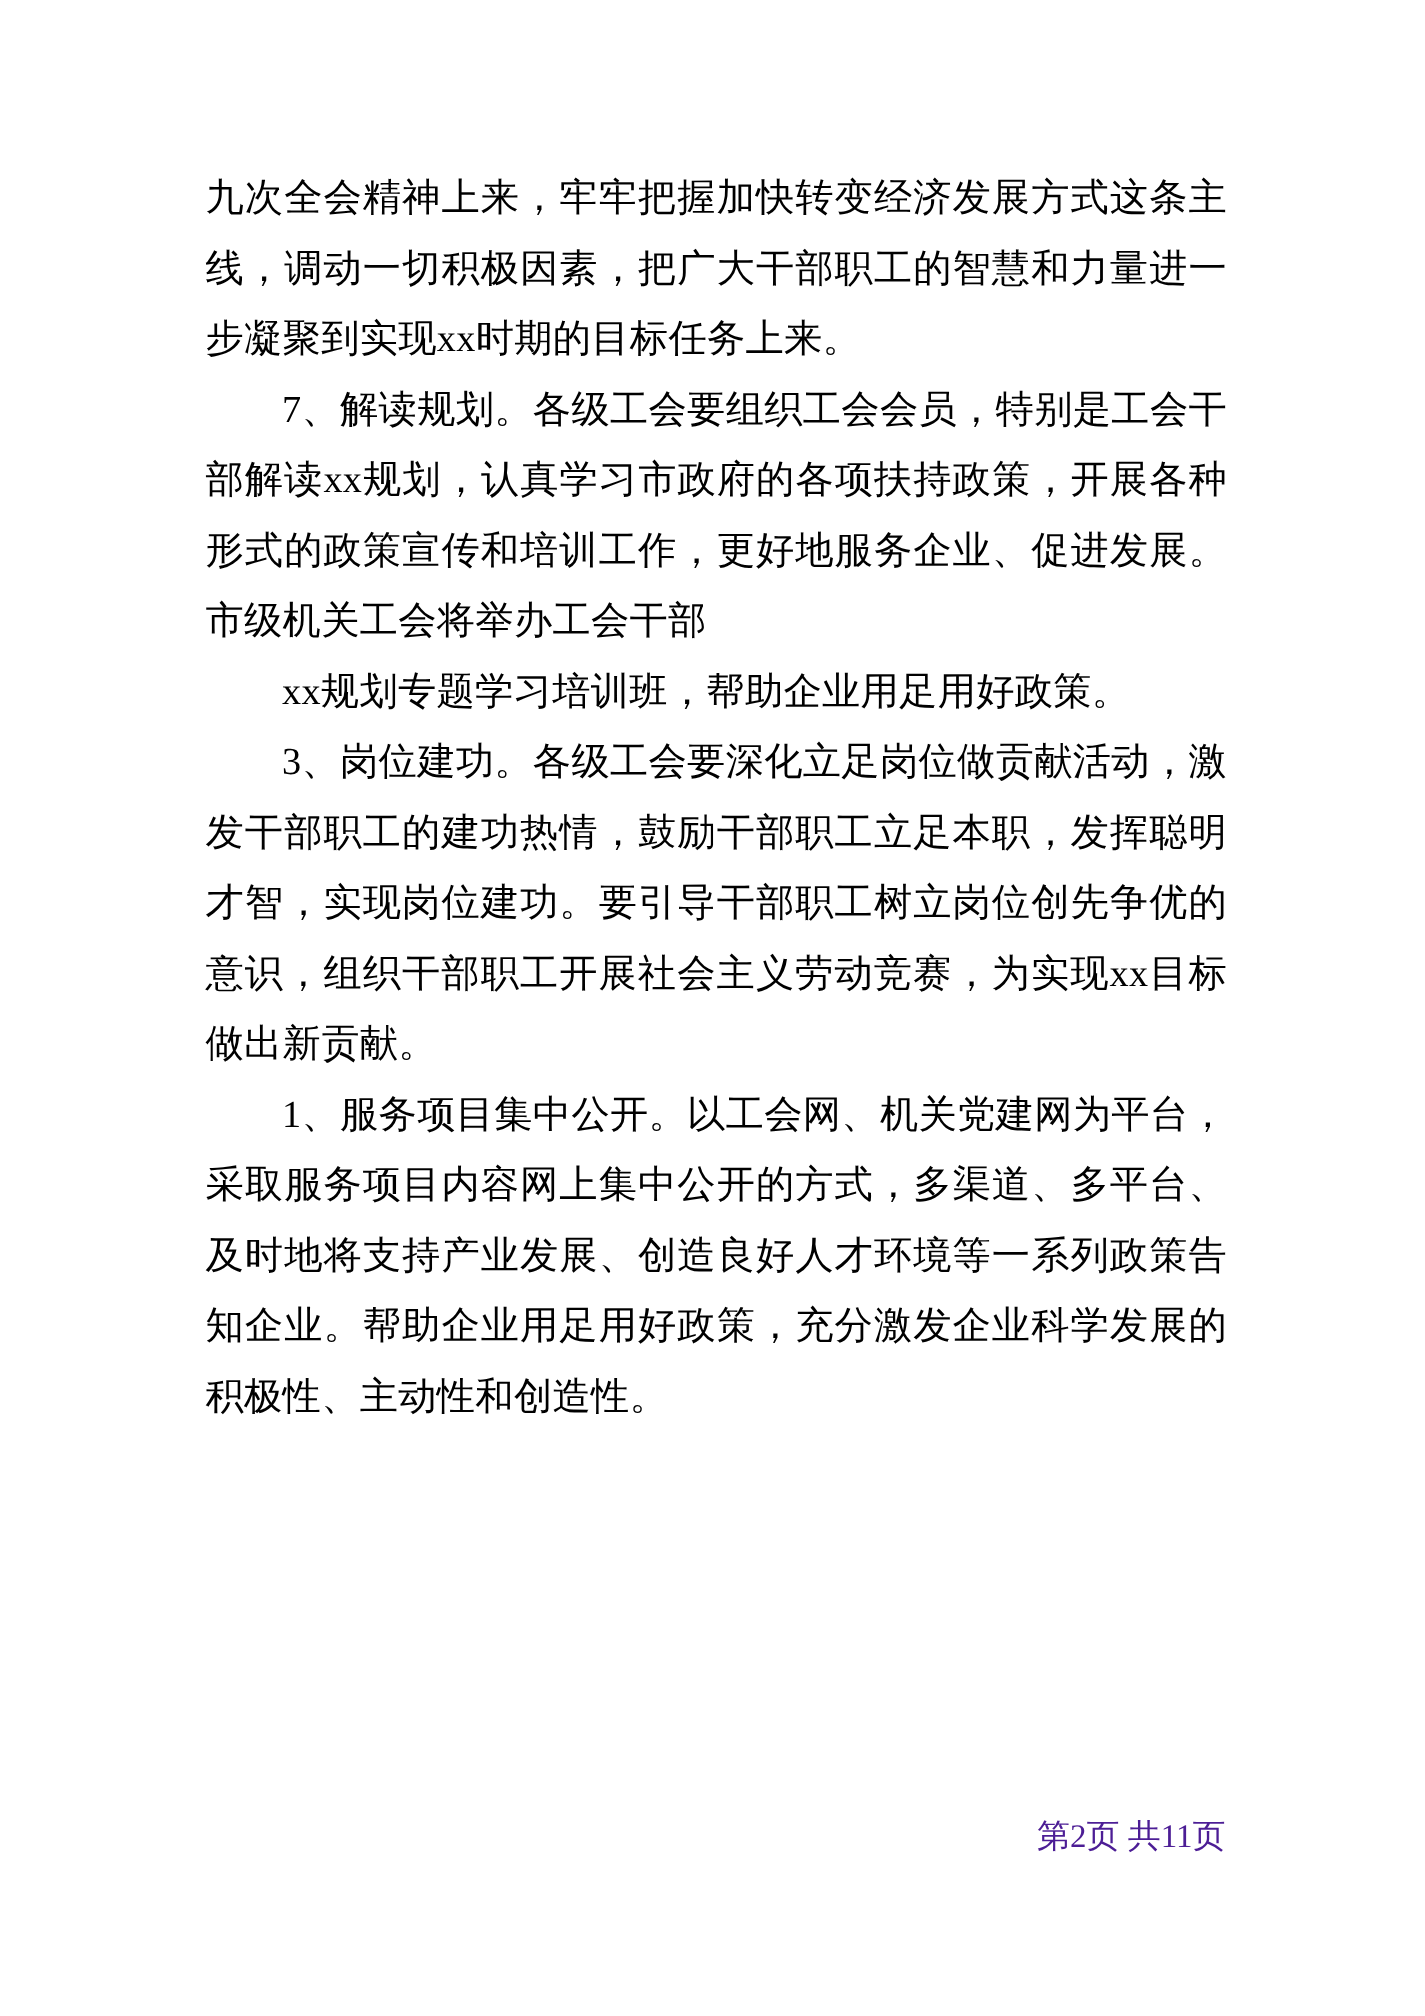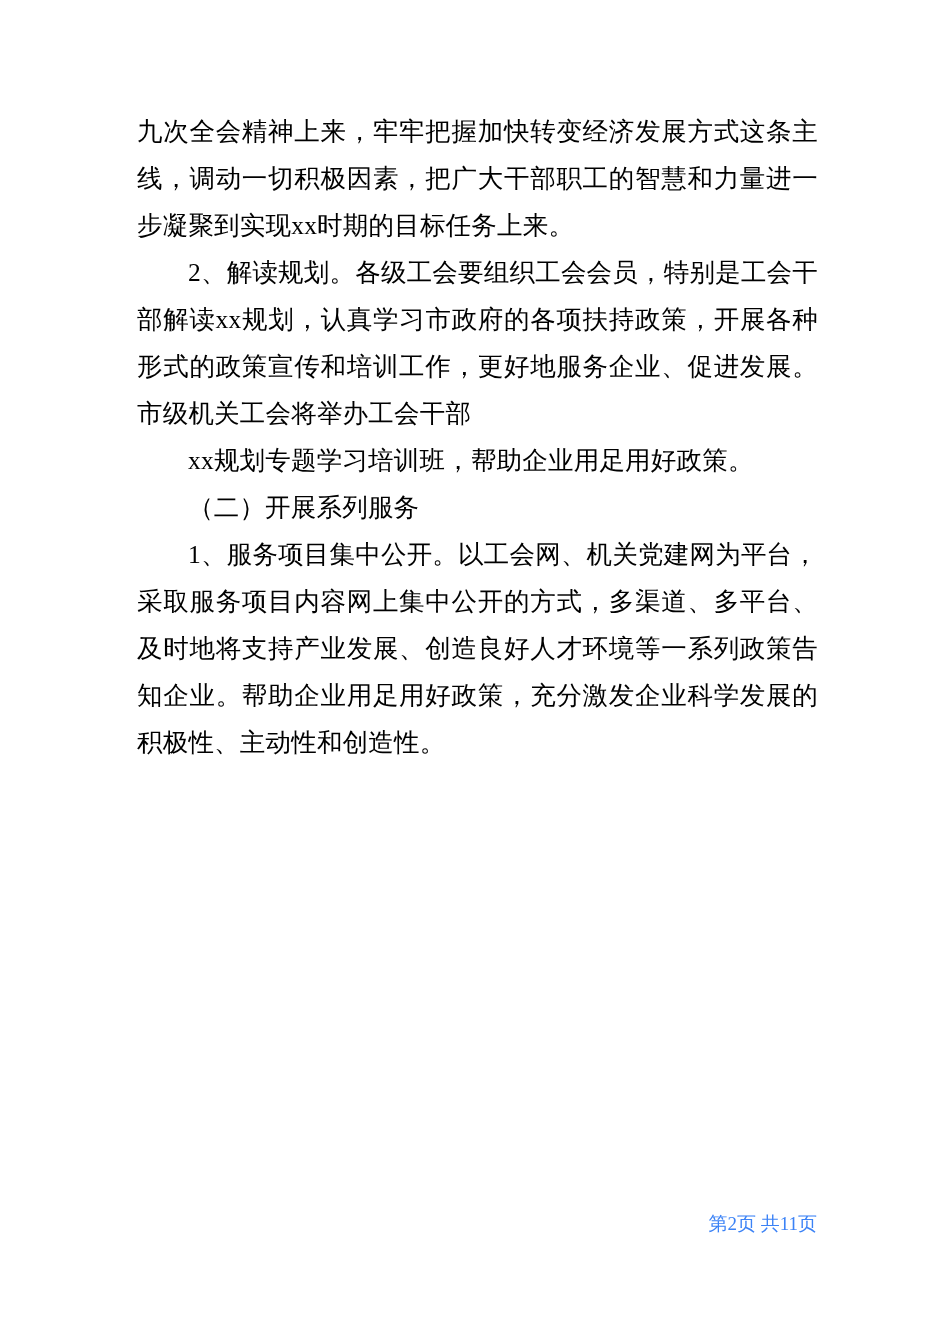--- a/index.html
+++ b/index.html
@@ -39,32 +39,32 @@
   .indent-2 {
     text-indent: 2em;
   }
   .indent-0 {
     text-indent: 0;
   }
   .footer {
     position: absolute;
     right: 133px;
     bottom: 108px;
-    font-size: 19px;
+    font-size: 22px;
     line-height: 24px;
-    color: #3b82f6;
+    color: #4c1d95;
     font-family: "Liberation Serif", "DejaVu Serif", serif;
     white-space: nowrap;
   }
 </style>
 </head>
 <body>
 
 <div class="page">
   <div class="doc-body">
     <p class="indent-0">九次全会精神上来，牢牢把握加快转变经济发展方式这条主线，调动一切积极因素，把广大干部职工的智慧和力量进一步凝聚到实现xx时期的目标任务上来。</p>
-    <p class="indent-2">2、解读规划。各级工会要组织工会会员，特别是工会干部解读xx规划，认真学习市政府的各项扶持政策，开展各种形式的政策宣传和培训工作，更好地服务企业、促进发展。市级机关工会将举办工会干部</p>
+    <p class="indent-2">7、解读规划。各级工会要组织工会会员，特别是工会干部解读xx规划，认真学习市政府的各项扶持政策，开展各种形式的政策宣传和培训工作，更好地服务企业、促进发展。市级机关工会将举办工会干部</p>
     <p class="indent-2">xx规划专题学习培训班，帮助企业用足用好政策。</p>
-    <p class="indent-2">（二）开展系列服务</p>
+    <p class="indent-2">3、岗位建功。各级工会要深化立足岗位做贡献活动，激发干部职工的建功热情，鼓励干部职工立足本职，发挥聪明才智，实现岗位建功。要引导干部职工树立岗位创先争优的意识，组织干部职工开展社会主义劳动竞赛，为实现xx目标做出新贡献。</p>
     <p class="indent-2">1、服务项目集中公开。以工会网、机关党建网为平台，采取服务项目内容网上集中公开的方式，多渠道、多平台、及时地将支持产业发展、创造良好人才环境等一系列政策告知企业。帮助企业用足用好政策，充分激发企业科学发展的积极性、主动性和创造性。</p>
   </div>
   <div class="footer">第2页 共11页</div>
 </div>
 
 </body></html>

